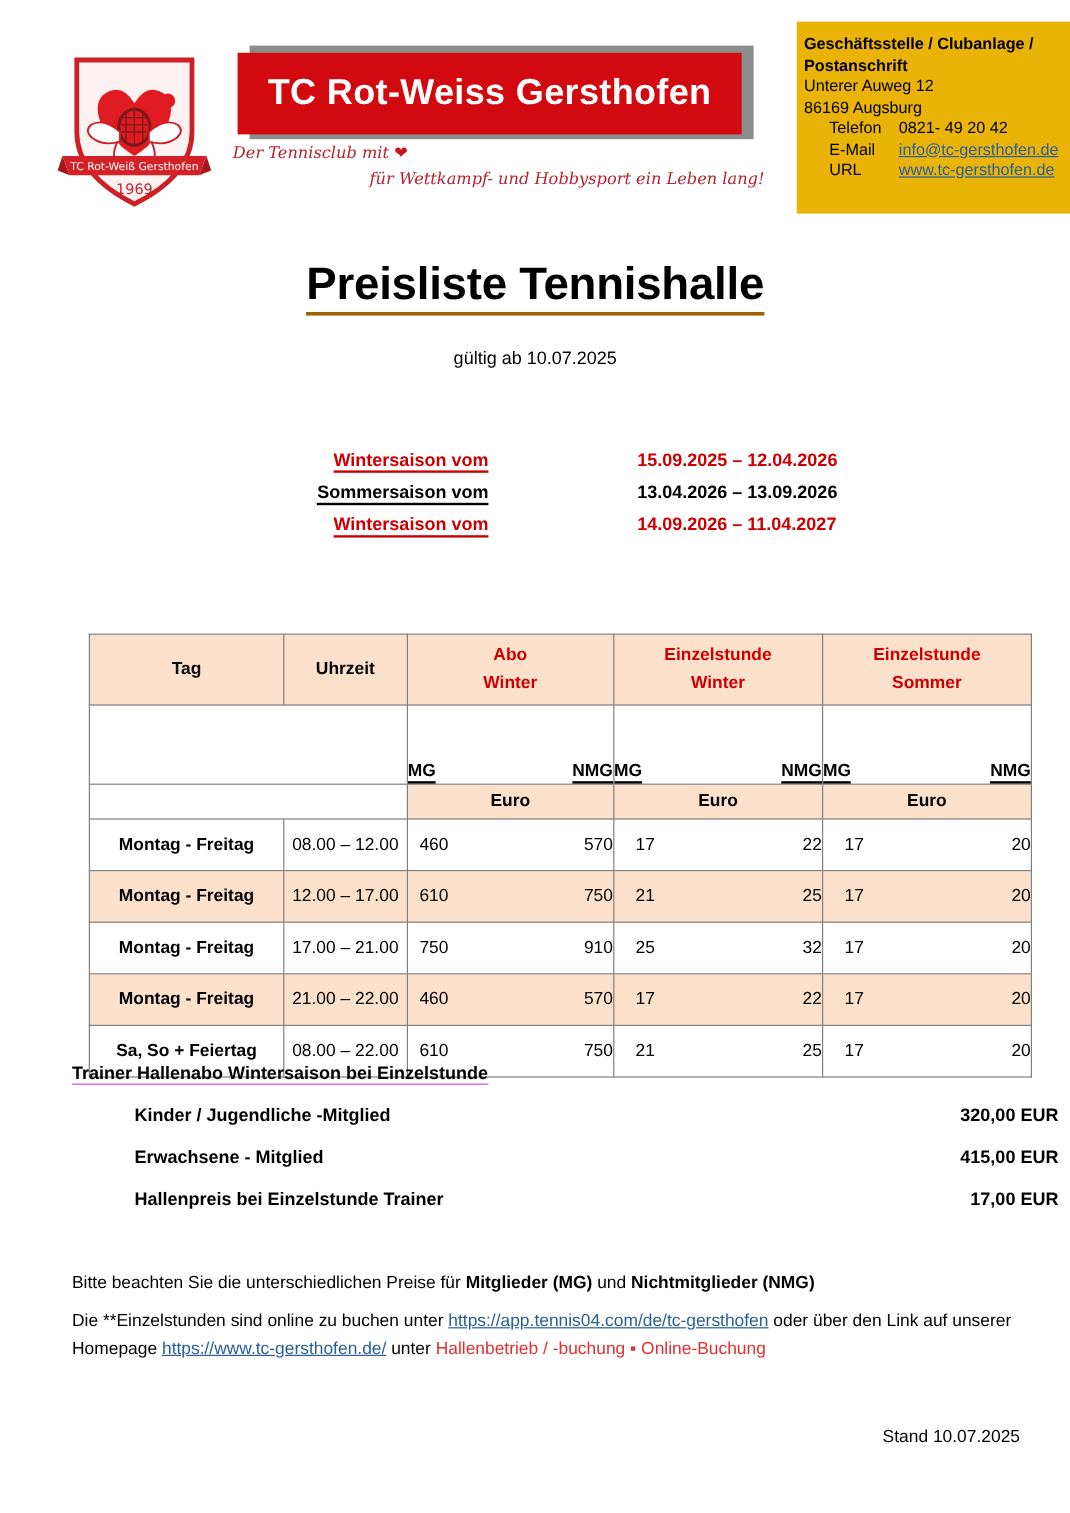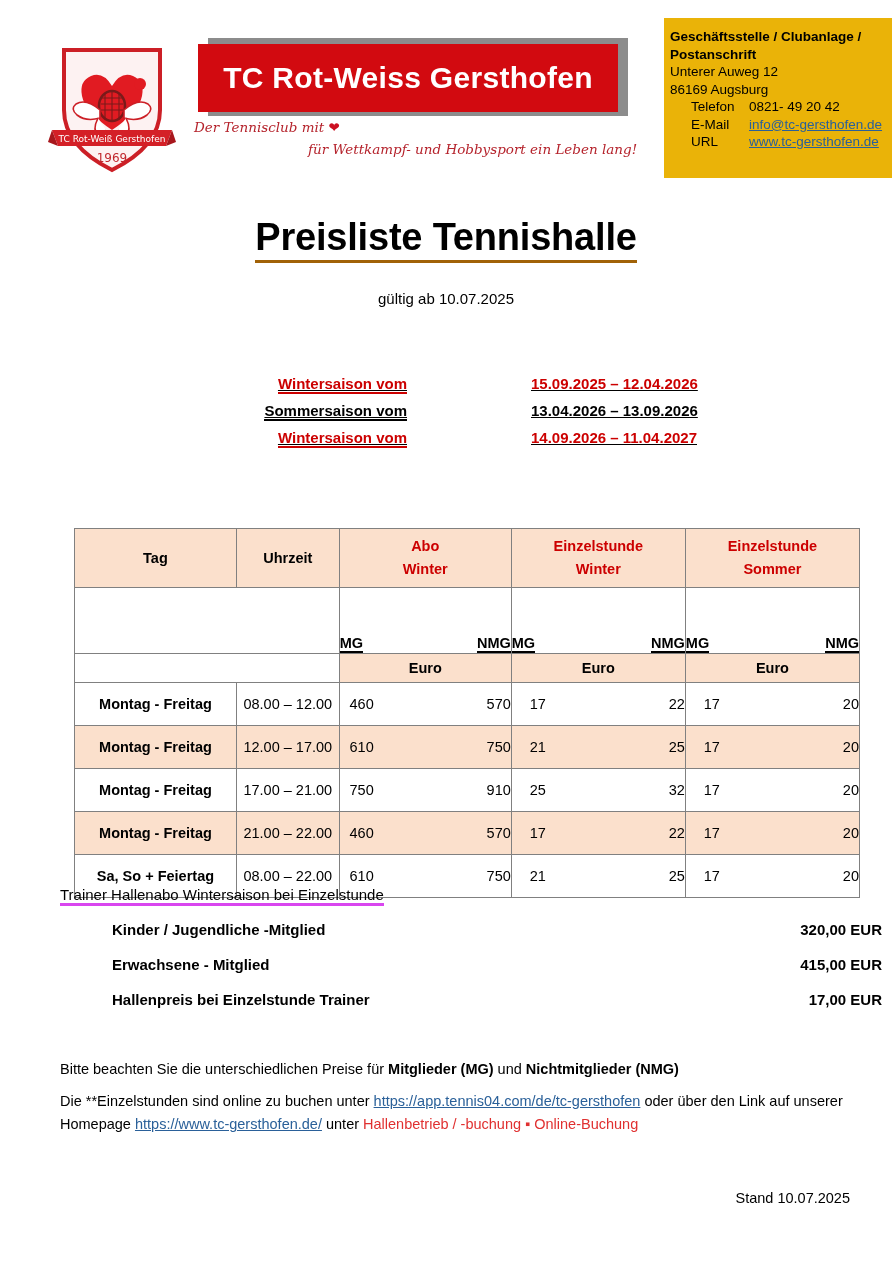--- a/index.html
+++ b/index.html
@@ -91,21 +91,21 @@
     letter-spacing:-.2px;
   }
   .subtitle{
     position:absolute; left:0; right:0; top:290px;
     text-align:center;
     font-size:15px;
   }
 
   
   .seasons{
-    position:absolute; left:0; top:375px; width:892px;text-decoration:underline;
+    position:absolute; left:0; top:375px; width:892px;
   }
   .seasons .srow{
     display:flex; align-items:baseline;
     height:27px;
   }
   .seasons .slabel{
     width:407px; text-align:right;
     font-size:15px; font-weight:bold;
     padding-right:0;
   }
@@ -169,21 +169,21 @@
   .pairc .inner span{ min-width:34px; text-align:right; }
   .w-abo{ width:168px; }
   .w-ew{ width:170px; }
   .w-es{ width:170px; }
 
   
   .trainer-head{
     position:absolute; left:60px; top:886px;
     font-size:15px;
   }
-  .trainer-head span{ border-bottom:3px solid #d946ef; }
+  .trainer-head span{ border-bottom:1px solid #d946ef;font-weight:bold; }
   .trow{
     position:absolute; left:72px; width:770px;
     display:flex; justify-content:space-between;
     font-size:15px; font-weight:bold;margin-left:40px;
   }
   .trow.r1{ top:921px; }
   .trow.r2{ top:956px; }
   .trow.r3{ top:991px; }
 
   

